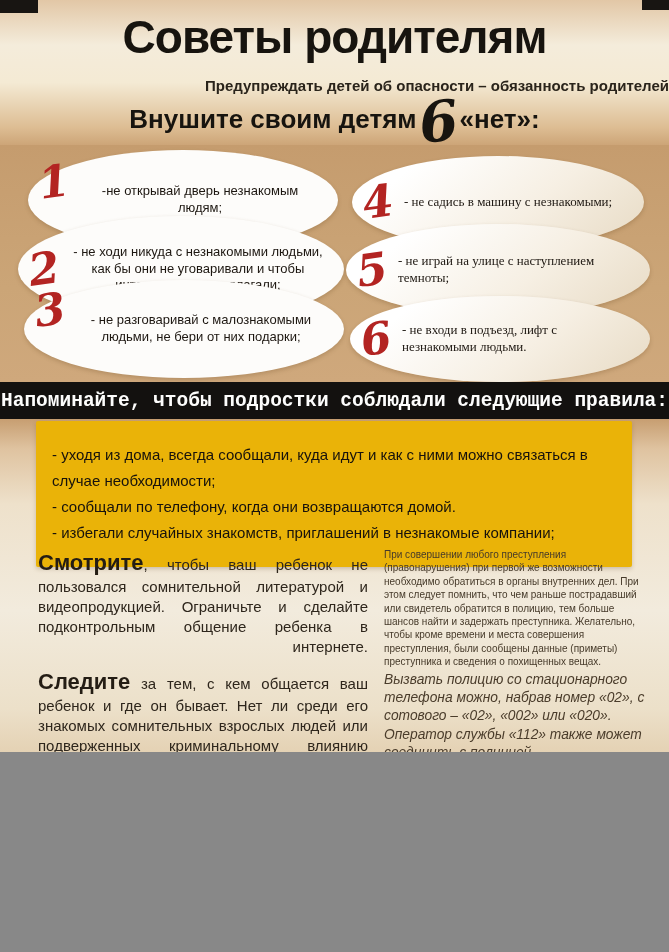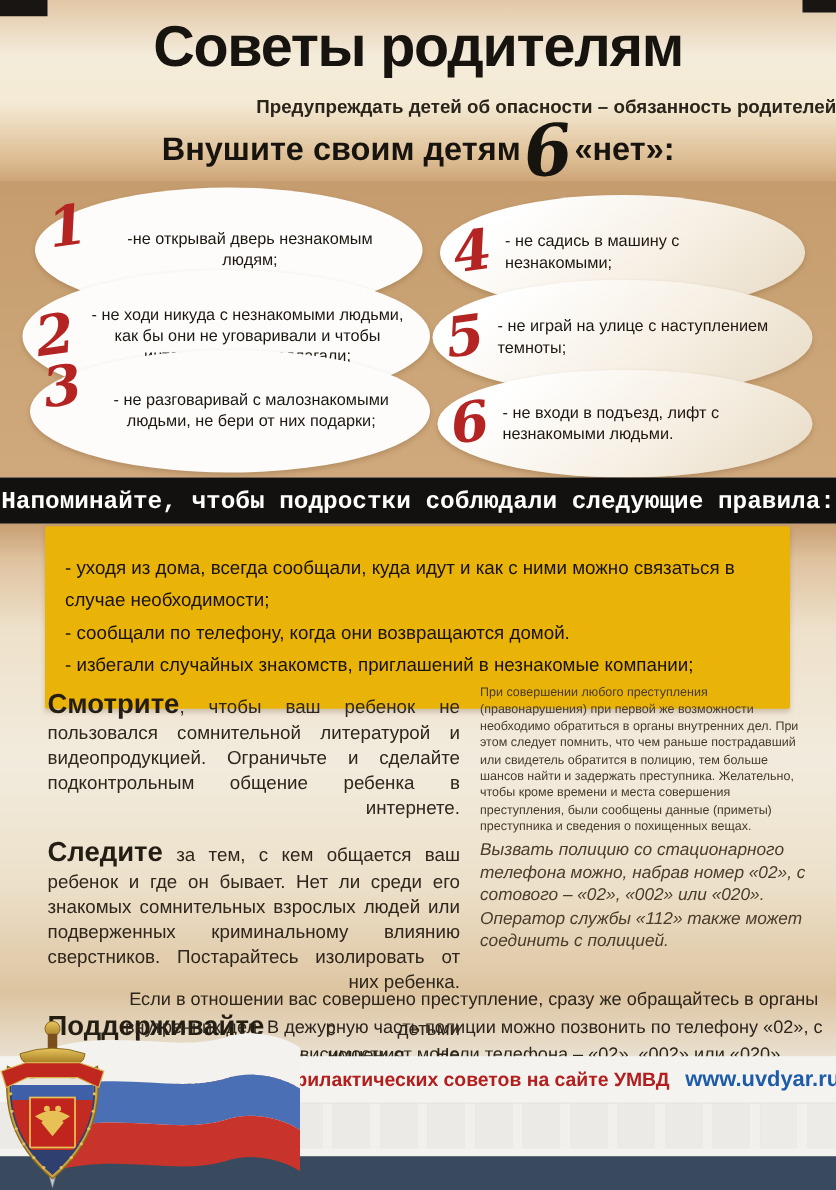--- a/index.html
+++ b/index.html
@@ -1,17 +1,17 @@
 <!DOCTYPE html>
 <html><head>
 <meta charset="utf-8">
 <style>
   html,body{margin:0;padding:0;background:#888;}
   .poster{
-    position:relative;width:669px;height:952px;margin:0 auto;overflow:hidden;
+    position:relative;width:669px;height:752px;margin:0 auto;overflow:hidden;
     font-family:"Liberation Sans",sans-serif;background:#efe5d4;
   }
   
   .header{position:absolute;left:0;top:0;width:669px;height:150px;
     background:linear-gradient(180deg,#e2c7a6 0%,#f4ecdb 30%,#f4ead4 55%,#ddbd93 85%,#c89e70 100%);}
   .corner-mark-left{position:absolute;left:0;top:0;width:38px;height:13px;background:#181512;}
   .corner-mark-right{position:absolute;right:0;top:0;width:27px;height:10px;background:#181512;}
   .poster-title{position:absolute;left:0;top:10px;width:669px;text-align:center;
     font-size:46px;font-weight:bold;letter-spacing:-1px;color:#17140f;}
   .poster-subtitle{position:absolute;left:0;top:77px;width:669px;text-align:right;
@@ -26,21 +26,21 @@
     background:linear-gradient(180deg,#c59c6e 0%,#cba577 60%,#cfa87c 100%);}
   .bubble{position:absolute;border-radius:50%;display:flex;align-items:center;
     box-shadow:0 2px 4px rgba(110,80,40,.28);}
   .bubble-left{background:#fdfcfa;}
   .bubble-right{background:linear-gradient(140deg,#ffffff 18%,#f6efe3 60%,#e9ddc8 95%);}
   .bubble-number{flex:0 0 52px;text-align:center;
     font-family:"DejaVu Serif",serif;font-style:italic;font-weight:bold;
     font-size:44px;color:#b32422;transform:rotate(-8deg);line-height:1;}
   .bubble-text{font-size:13px;color:#1d1711;line-height:1.28;padding-right:18px;}
   .bubble-left .bubble-text{text-align:center;flex:1;}
-  .bubble-right .bubble-text{text-align:left;flex:1;padding-right:26px;}
+  .bubble-right .bubble-text{text-align:left;flex:1;padding-right:26px;font-family:Liberation Serif, serif;}
   #b1{left:28px;top:150px;width:310px;height:100px;}
   #b1 .bubble-number{align-self:flex-start;margin-top:10px;}
   #b2{left:18px;top:216px;width:326px;height:106px;}
   #b3{left:24px;top:280px;width:320px;height:98px;}
   #b3 .bubble-number{align-self:flex-start;margin-top:8px;}
   #b4{left:352px;top:156px;width:292px;height:92px;}
   #b5{left:346px;top:224px;width:304px;height:92px;}
   #b6{left:350px;top:296px;width:300px;height:86px;}
   
   .rules-bar{position:absolute;left:0;top:382px;width:669px;height:37px;background:#13110f;

